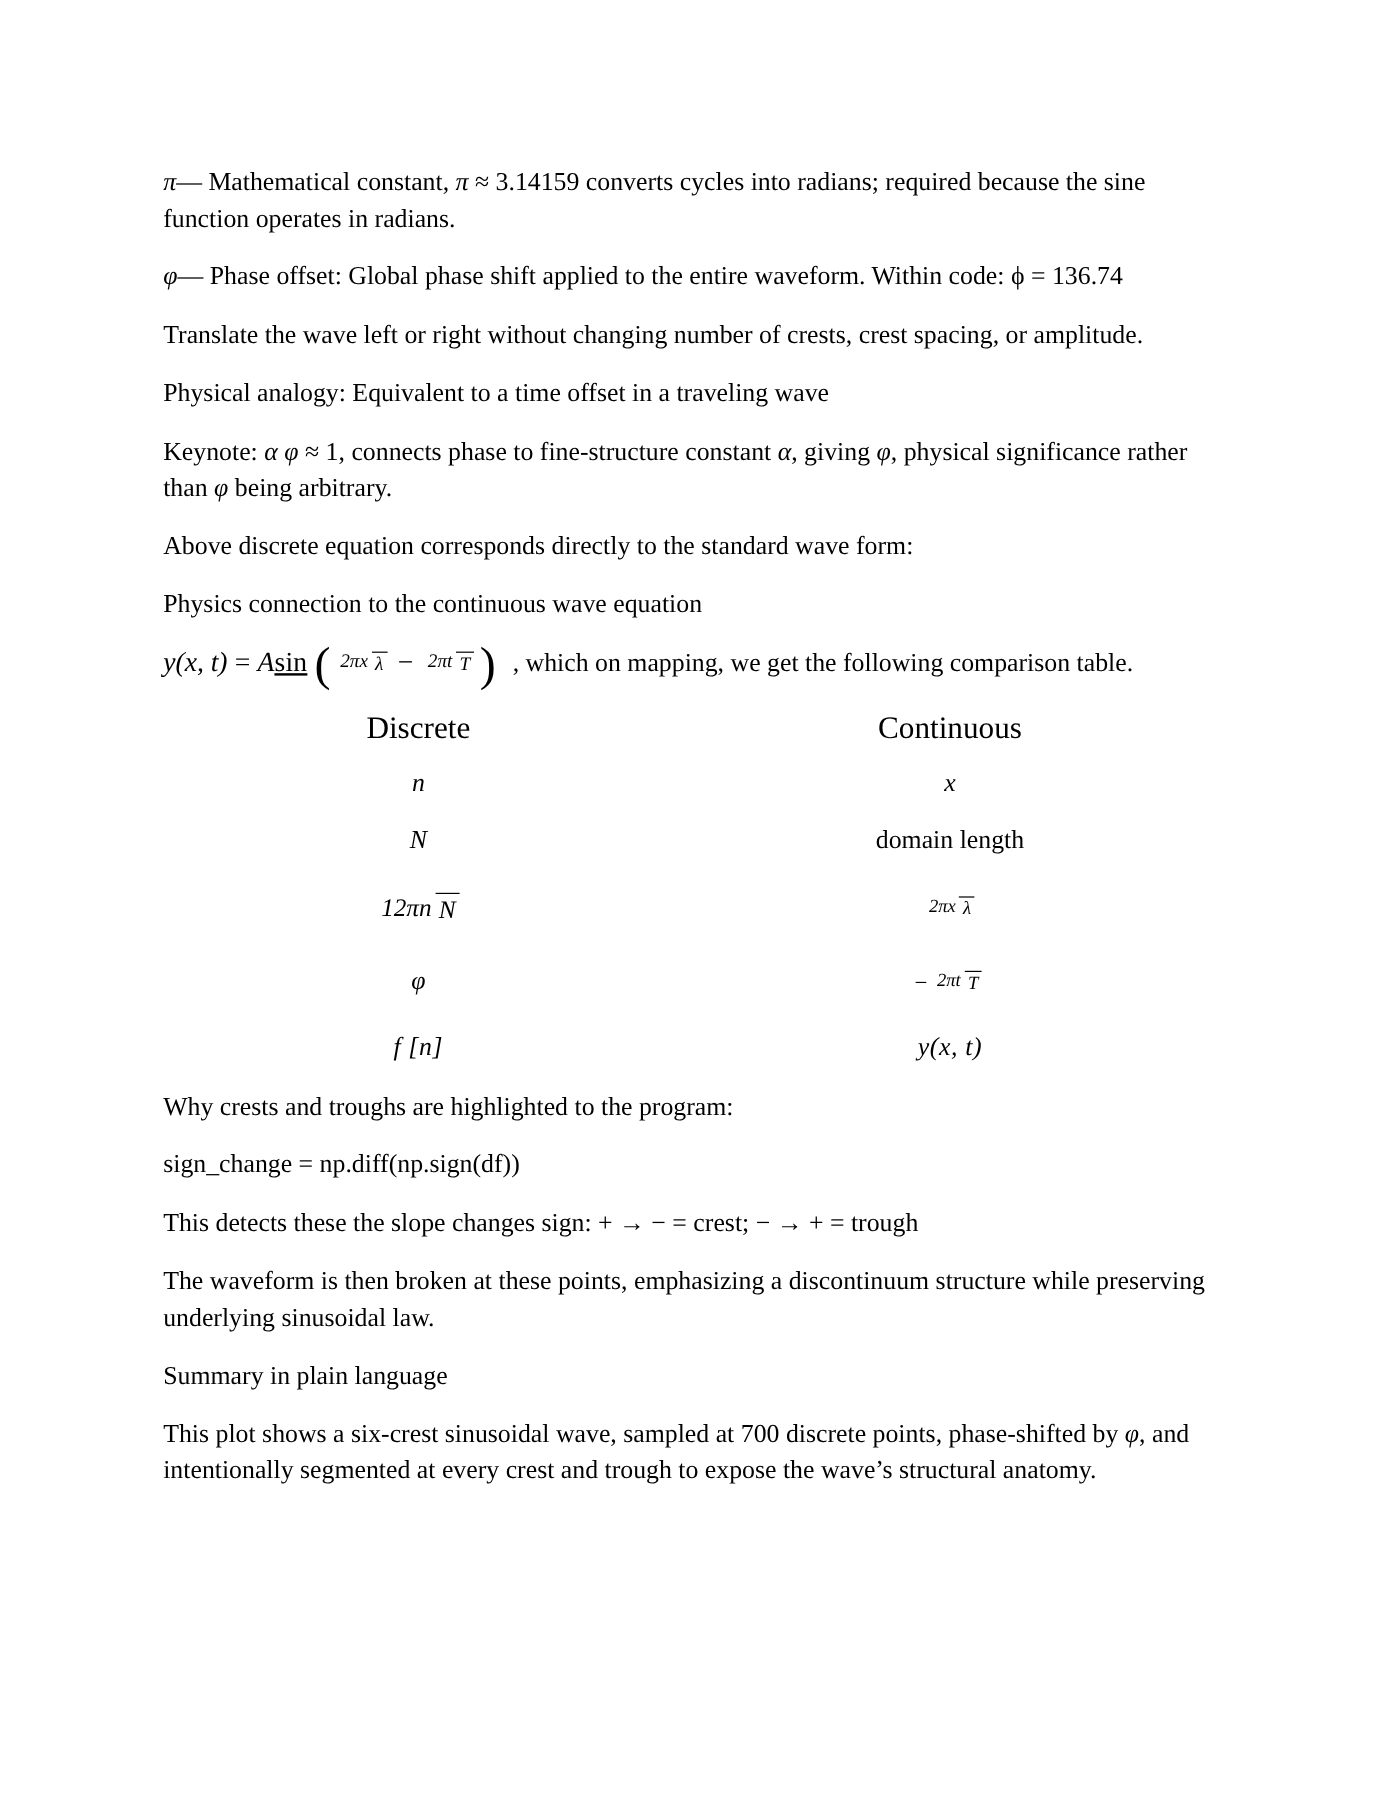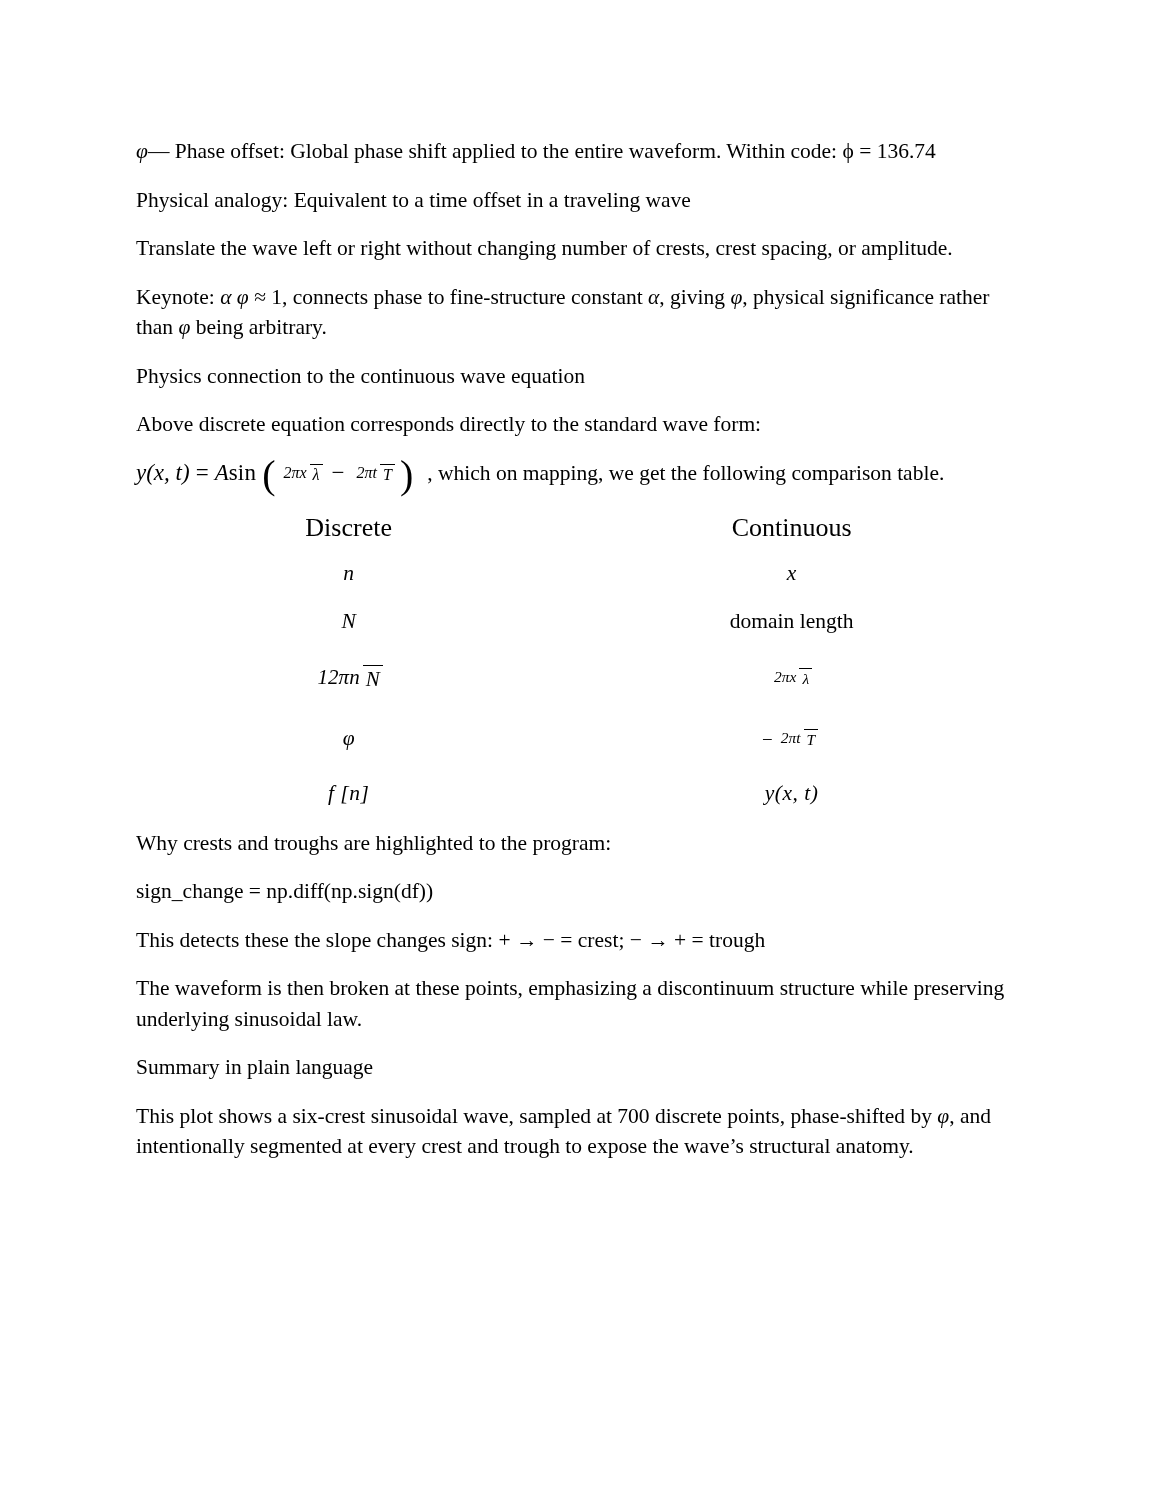--- a/index.html
+++ b/index.html
@@ -67,20 +67,21 @@
     display: inline-flex;
     align-items: center;
   }
   .eq-main .op {
     font-style: normal;
     padding: 0 6px;
   }
   .eq-sin {
     font-style: normal;
     letter-spacing: 0.2px;
+    text-decoration: underline;
   }
   .paren {
     font-style: normal;
     font-size: 40px;
     line-height: 0.8;
     position: relative;
     top: 1px;
     font-family: "Liberation Serif", "DejaVu Serif", serif;
   }
   .paren.left { margin-left: 6px; margin-right: 2px; }
@@ -170,32 +171,33 @@
     font-size: 21.5px;
     letter-spacing: 0.5px;
   }
 </style>
 </head>
 <body>
 
 <div class="page">
   <div class="content">
 
+    <p class="para"><span class="mi">π</span><span>— Mathematical constant, </span><span class="mi">π</span><span> ≈ 3.14159 converts cycles into radians; required because the sine function operates in radians.</span></p>
 
     <p class="para"><span class="mi">φ</span><span>— Phase offset: Global phase shift applied to the entire waveform. Within code: </span><span class="mupright">ϕ</span><span> = 136.74</span></p>
 
+    <p class="para">Translate the wave left or right without changing number of crests, crest spacing, or amplitude.</p>
+
     <p class="para">Physical analogy: Equivalent to a time offset in a traveling wave</p>
 
-    <p class="para">Translate the wave left or right without changing number of crests, crest spacing, or amplitude.</p>
-
     <p class="para"><span>Keynote: </span><span class="mi">α</span>&nbsp;<span class="mi">φ</span><span> ≈ 1, connects phase to fine-structure constant </span><span class="mi">α</span><span>, giving </span><span class="mi">φ</span><span>, physical significance rather than </span><span class="mi">φ</span><span> being arbitrary.</span></p>
 
+    <p class="para">Above discrete equation corresponds directly to the standard wave form:</p>
+
     <p class="para">Physics connection to the continuous wave equation</p>
-
-    <p class="para">Above discrete equation corresponds directly to the standard wave form:</p>
 
     <div class="eqline">
       <span class="eq-main">
         <span class="mi">y(x, t)</span>
         <span class="op">=</span>
         <span class="mi">A</span>
           <span class="eq-sin">sin</span>
         <span class="paren left">(</span>
         <span class="frac small">
           <span class="num">2πx</span>

